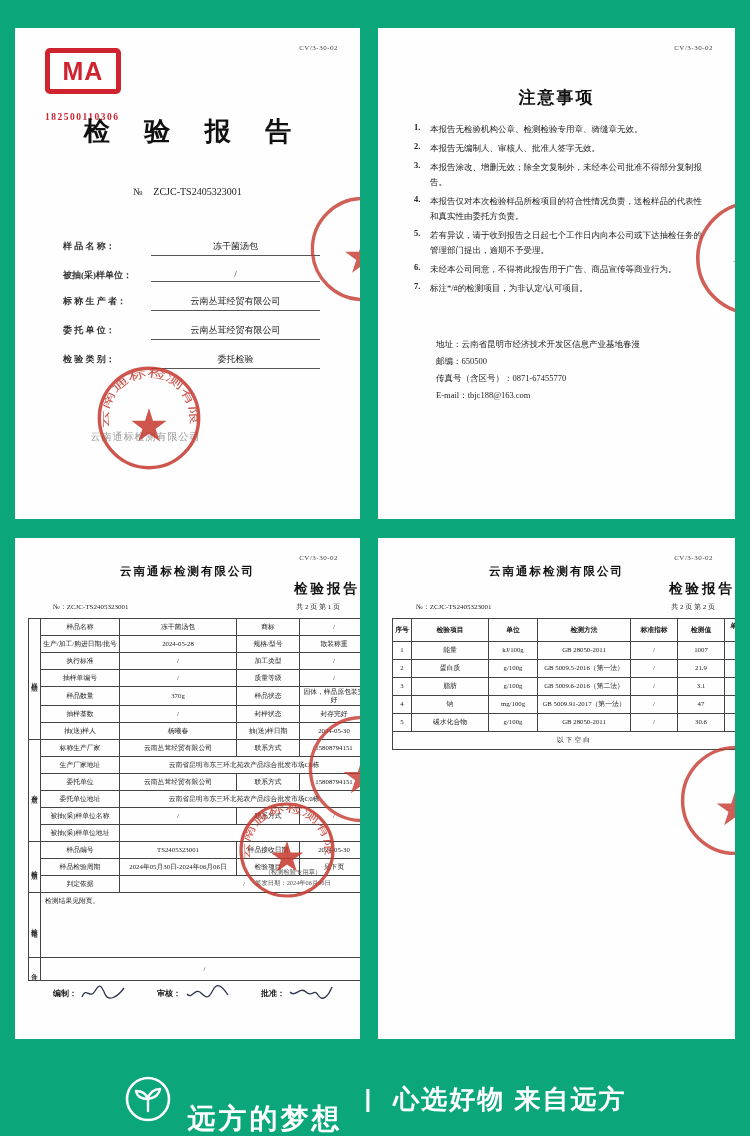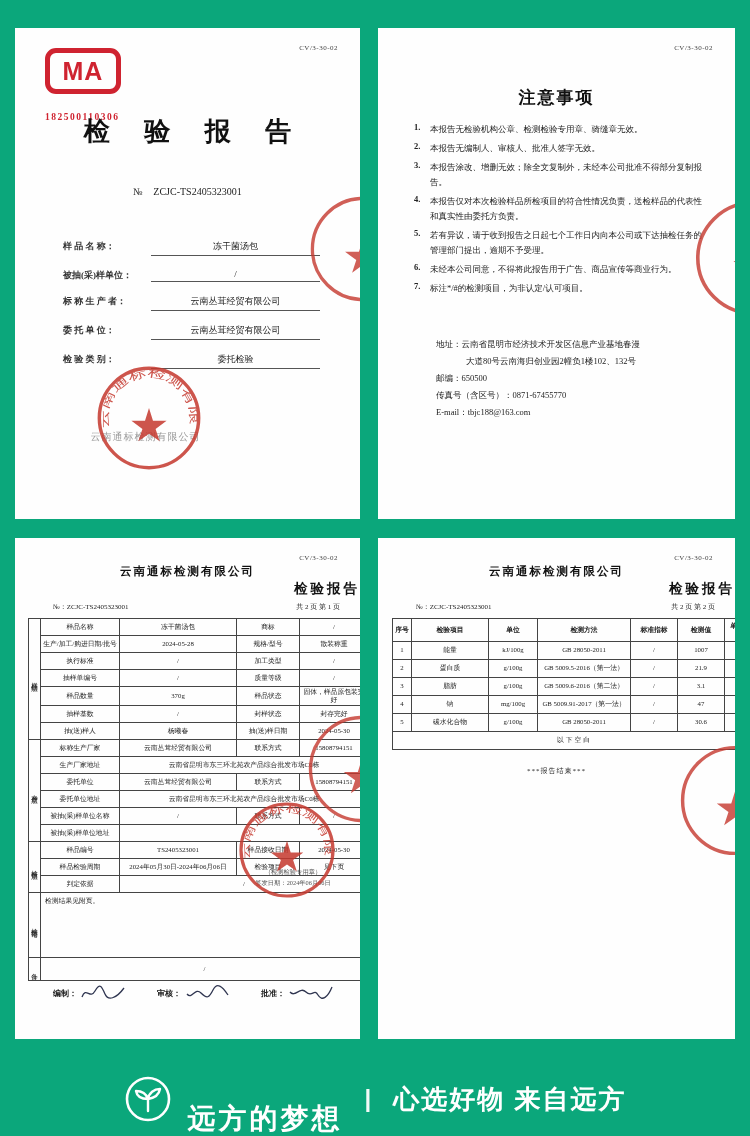--- a/index.html
+++ b/index.html
@@ -15,21 +15,21 @@
   #p1{left:15px;top:28px;width:345px;height:491px;}
   #p2{left:378px;top:28px;width:357px;height:491px;}
   #p3{left:15px;top:538px;width:345px;height:501px;}
   #p4{left:378px;top:538px;width:357px;height:501px;}
 
   .code{position:absolute;top:16px;right:22px;font-size:7px;color:#444;letter-spacing:.5px;}
 
   
   .cma{position:absolute;top:20px;left:30px;text-align:left;}
   .cma-badge{
-    width:66px;height:36px;border:5px solid #cf2330;border-radius:11px;
+    width:66px;height:36px;border:5px solid #cf2330;border-radius:5px;
     display:flex;align-items:center;justify-content:center;
     color:#cf2330;font-weight:bold;font-size:25px;letter-spacing:1px;
     font-family:"Liberation Sans",sans-serif;
   }
   .cma-num{margin-top:18px;color:#cf2330;font-weight:bold;font-size:9.5px;letter-spacing:1.5px;}
   .title1{position:absolute;top:86px;left:0;width:100%;text-align:center;
     font-size:26px;font-weight:bold;letter-spacing:14px;text-indent:14px;color:#111;}
   .no1{position:absolute;top:158px;left:0;width:100%;text-align:center;font-size:10px;color:#222;}
   .no1 .no-sym{margin-right:8px;}
   .fields{position:absolute;top:212px;left:48px;right:40px;}
@@ -203,21 +203,20 @@
       <span class="note-num">6.</span>
       <span class="note-text">未经本公司同意，不得将此报告用于广告、商品宣传等商业行为。</span>
     </div>
     <div class="note">
       <span class="note-num">7.</span>
       <span class="note-text">标注*/#的检测项目，为非认定/认可项目。</span>
     </div>
   </div>
   <div class="contact">
     <div>地址：云南省昆明市经济技术开发区信息产业基地春漫</div>
-    <div class="indent">大道80号云南海归创业园2幢负1楼102、132号</div>
     <div>邮编：650500</div>
     <div>传真号（含区号）：0871-67455770</div>
     <div>E-mail：tbjc188@163.com</div>
   </div>
   <div class="edge-stamp es-p2">
     <svg viewBox="0 0 100 100">
       <circle cx="50" cy="50" r="46" fill="none" stroke="currentColor" stroke-width="3"></circle>
       <polygon fill="currentColor" points="50,40.7 53.7,52.6 66.3,52.6 56.1,60.1 59.9,71.6 50,64.5 40.1,71.6 43.9,60.1 33.7,52.6 46.3,52.6"></polygon>
     </svg>
   </div>
@@ -446,21 +445,20 @@
       <td>/</td>
       <td>30.6</td>
       <td>/</td>
     </tr>
     <tr class="blank-row">
       <td colspan="7">以下空白</td>
     </tr>
   </tbody>
     </table>
 
-  <div class="endnote">***报告结束***</div>
   <div class="edge-stamp es-p4">
     <svg viewBox="0 0 100 100">
       <circle cx="50" cy="50" r="46" fill="none" stroke="currentColor" stroke-width="3"></circle>
       <polygon fill="currentColor" points="50,40.7 53.7,52.6 66.3,52.6 56.1,60.1 59.9,71.6 50,64.5 40.1,71.6 43.9,60.1 33.7,52.6 46.3,52.6"></polygon>
     </svg>
   </div>
 </div>
 
 <div class="footer">
   <svg class="logo" viewBox="0 0 48 48">

